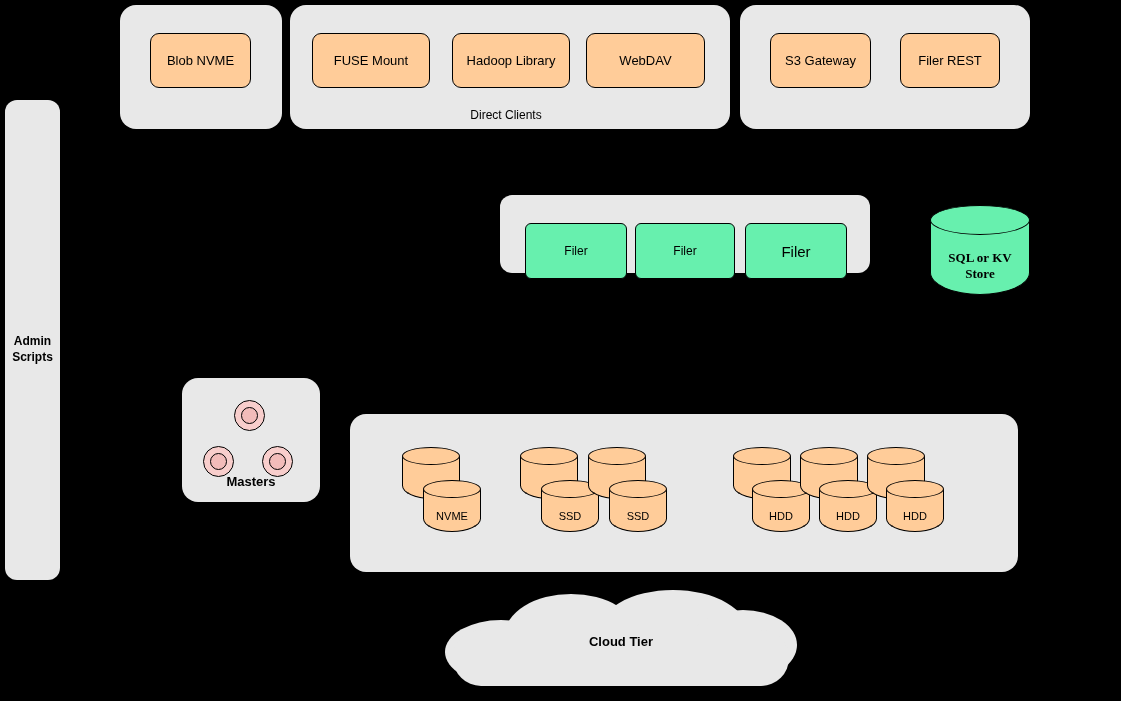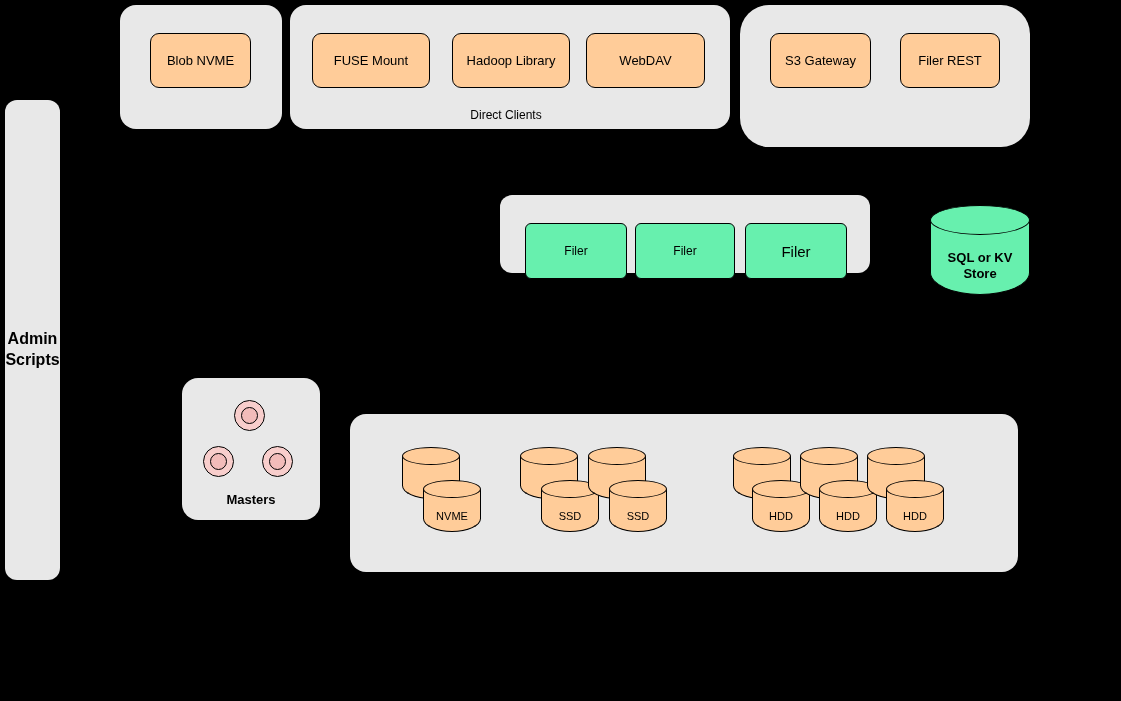--- a/index.html
+++ b/index.html
@@ -13,42 +13,42 @@
     font-family:"Liberation Sans", sans-serif;
     color:#000;
     position:relative;
     overflow:hidden;
   }
   .stage{ position:absolute; inset:0; }
 
   .group{ position:absolute; background:var(--group); border-radius:16px; }
   #g-blob   { left:120px; top:5px;   width:162px; height:124px; }
   #g-direct { left:290px; top:5px;   width:440px; height:124px; }
-  #g-gw     { left:740px; top:5px;   width:290px; height:142px;border-radius:29px; }
+  #g-gw     { left:740px; top:5px;   width:290px; height:124px; }
   #g-admin  { left:5px;   top:100px; width:55px;  height:480px; border-radius:12px;
               display:flex; align-items:center; justify-content:center; }
   #g-filer  { left:500px; top:195px; width:370px; height:78px; border-radius:12px; }
-  #g-masters{ left:182px; top:378px; width:138px; height:142px; }
+  #g-masters{ left:182px; top:378px; width:138px; height:124px; }
   #g-vol    { left:350px; top:370px; width:668px; height:158px;margin-top:44px; }
 
   .btn{
     position:absolute; top:28px; height:55px;
     background:var(--client); border:1.5px solid var(--stroke); border-radius:9px;
     display:flex; align-items:center; justify-content:center;
     font-size:13px; white-space:nowrap;
   }
   #b-blob      { left:30px;  width:101px; }
   #b-fuse      { left:22px;  width:118px; }
   #b-hadoop    { left:162px; width:118px; }
   #b-webdav    { left:296px; width:119px; }
   #b-s3        { left:30px;  width:101px; }
   #b-filer-rest{ left:160px; width:100px;text-align:right; }
 
   .caption{ position:absolute; left:0; right:8px; bottom:7px; text-align:center; font-size:12px; }
-  .admin-label{ font-weight:bold; font-size:16px; text-align:center; line-height:1.3;margin-top:20px; }
+  .admin-label{ font-weight:bold; font-size:12px; text-align:center; line-height:1.3;margin-top:20px; }
 
   .filer-node{
     position:absolute; top:28px; width:102px; height:56px;
     background:var(--filer); border:1px solid var(--stroke); border-radius:6px;
     display:flex; align-items:center; justify-content:center; font-size:12px;
   }
   #f1{ left:25px; } #f2{ left:135px; width:100px; } #f3{ left:245px; font-size:15px; }
 
   
   .cyl{ position:absolute; z-index:0; }
@@ -58,21 +58,21 @@
   }
   .cyl-body{
     position:absolute; left:0; top:calc(var(--ey) / 2); width:100%; bottom:0;
     background:var(--cfill); border:1.5px solid var(--stroke); border-top:none;
     border-radius:0 0 50% 50% / 0 0 calc(var(--ey) * 0.75) calc(var(--ey) * 0.75);
     z-index:1; display:flex; align-items:center; justify-content:center;
   }
   .cyl.small{ width:58px; height:52px; --ey:18px; --cfill:var(--client); }
   .cyl.small .cyl-body{ padding-top:12px; font-size:11px; }
   .cyl.kv{ left:930px; top:205px; width:100px; height:90px; --ey:30px; --cfill:var(--filer); }
-  .cyl.kv .cyl-body{ padding:18px 6px 0; font-weight:bold; font-size:13px; text-align:center; line-height:1.2; }
+  .cyl.kv .cyl-body{ padding:18px 6px 0; font-weight:bold; font-size:13px; text-align:center; line-height:1.2;font-family:Liberation Serif, serif; }
 
   
   .master-node{
     position:absolute; width:31px; height:31px; border-radius:50%;
     background:var(--master); border:1.5px solid var(--stroke);
     display:flex; align-items:center; justify-content:center;
   }
   .master-node::after{
     content:""; display:block; width:15px; height:15px; border-radius:50%;
     background:var(--master-inner); border:1.5px solid var(--stroke);
@@ -200,14 +200,22 @@
     </div>
     <div class="cyl small" style="left:536px; top:66px;">
       <div class="cyl-body">
         <span>HDD</span>
       </div>
       <div class="cyl-top"></div>
     </div>
 
   </div>
 
+  <div class="cloud">
+    <div class="cloud-part cb1"></div>
+    <div class="cloud-part cb2"></div>
+    <div class="cloud-part cb3"></div>
+    <div class="cloud-part cb4"></div>
+    <div class="cloud-base"></div>
+    <div class="cloud-label">Cloud Tier</div>
+  </div>
 
 </div>
 
 </body></html>

